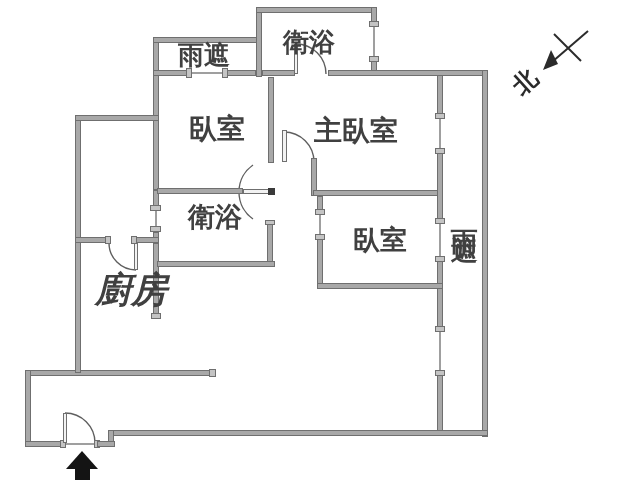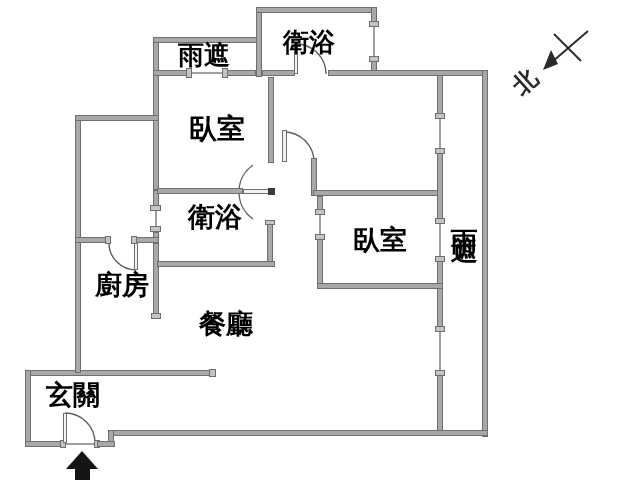--- a/index.html
+++ b/index.html
@@ -8,21 +8,21 @@
   
   .w{position:absolute;background:#a8a8a8;border:1px solid #6f6f6f;box-sizing:border-box;z-index:3;}
   
   .win{position:absolute;background:#9f9f9f;z-index:3;}
   
   .cap{position:absolute;background:#c4c4c4;border:1px solid #6f6f6f;box-sizing:border-box;z-index:3;}
   
   .leaf{position:absolute;background:#f2f2f2;border:1px solid #6f6f6f;box-sizing:border-box;z-index:4;}
   .pivot{position:absolute;background:#3a3a3a;z-index:4;}
   
-  .lbl{position:absolute;color:#000000;font-weight:600;line-height:1.05;white-space:nowrap;z-index:6;}
+  .lbl{position:absolute;color:#404040;font-weight:600;line-height:1.05;white-space:nowrap;z-index:6;}
   .lbl-v{writing-mode:vertical-rl;letter-spacing:5px;}
   
   .wm{position:absolute;left:148px;top:208px;font-size:70px;font-weight:bold;
       color:#b9b9b9;letter-spacing:-12px;white-space:nowrap;z-index:1;}
   .arcs{position:absolute;left:0;top:0;z-index:2;}
   .over{position:absolute;left:0;top:0;z-index:5;}
   .north-label{position:absolute;left:513px;top:66px;font-size:24px;font-weight:600;
       color:#2b2b2b;transform:rotate(-42deg);z-index:6;}
 </style>
 </head>
@@ -123,26 +123,25 @@
   <div class="w" style="left:317px;top:196px;width:6px;height:16px;"></div>
   <div class="cap" style="left:315px;top:209px;width:10px;height:6px;"></div>
   <div class="win" style="left:319px;top:215px;width:2px;height:20px;"></div>
   <div class="cap" style="left:315px;top:234px;width:10px;height:6px;"></div>
   <div class="w" style="left:317px;top:239px;width:6px;height:49px;"></div>
   <div class="w" style="left:317px;top:283px;width:126px;height:6px;"></div>
 
   <div class="lbl" style="left:178px;top:42px;font-size:26px;">雨遮</div>
   <div class="lbl" style="left:283px;top:29px;font-size:26px;">衛浴</div>
   <div class="lbl" style="left:189px;top:114px;font-size:28px;">臥室</div>
+  <div class="lbl" style="left:314px;top:116px;font-size:28px;">主臥室</div>
   <div class="lbl" style="left:188px;top:203px;font-size:27px;">衛浴</div>
   <div class="lbl" style="left:353px;top:226px;font-size:27px;">臥室</div>
   <div class="lbl lbl-v" style="left:450px;top:208px;font-size:27px;">雨遮</div>
-  <div class="lbl" style="left:95px;top:271px;font-size:27px;">廚房</div>
-  <div class="lbl" style="left:199px;top:310px;font-size:27px;">餐廳</div>
-  <div class="lbl" style="left:46px;top:381px;font-size:27px;">玄關</div>
+  <div class="lbl" style="left:95px;top:271px;font-size:36px;font-style:italic;">廚房</div>
 
   <svg class="over" width="640" height="480">
 
     <g>
       <line x1="588" y1="31" x2="552" y2="62" stroke="#2b2b2b" stroke-width="2"></line>
       <line x1="554" y1="34" x2="581" y2="61" stroke="#2b2b2b" stroke-width="2"></line>
       <polygon points="543,70 558,64 551,50" fill="#2b2b2b"></polygon>
     </g>
 
     <g>

